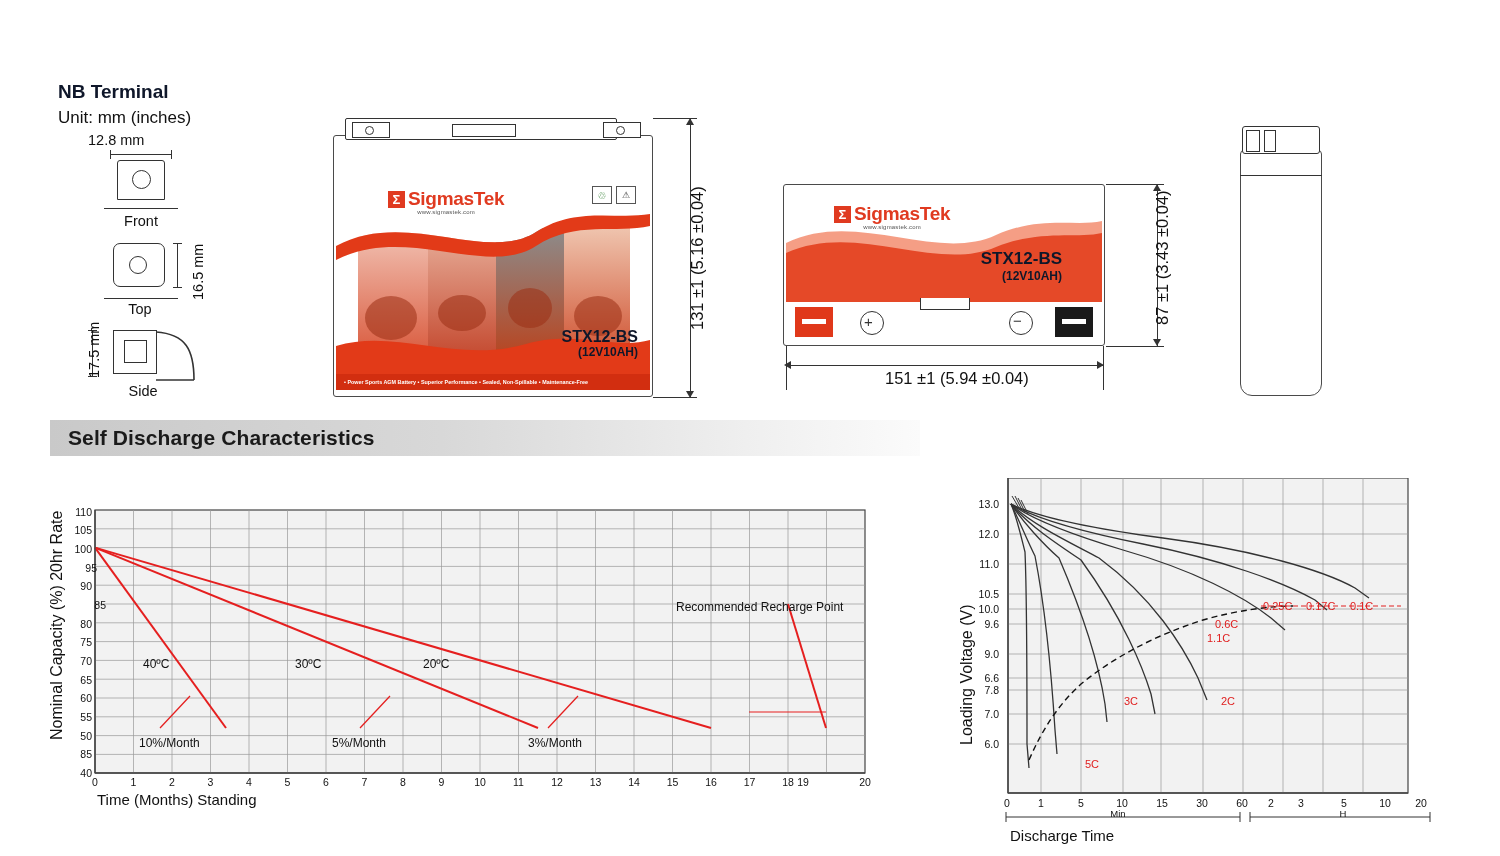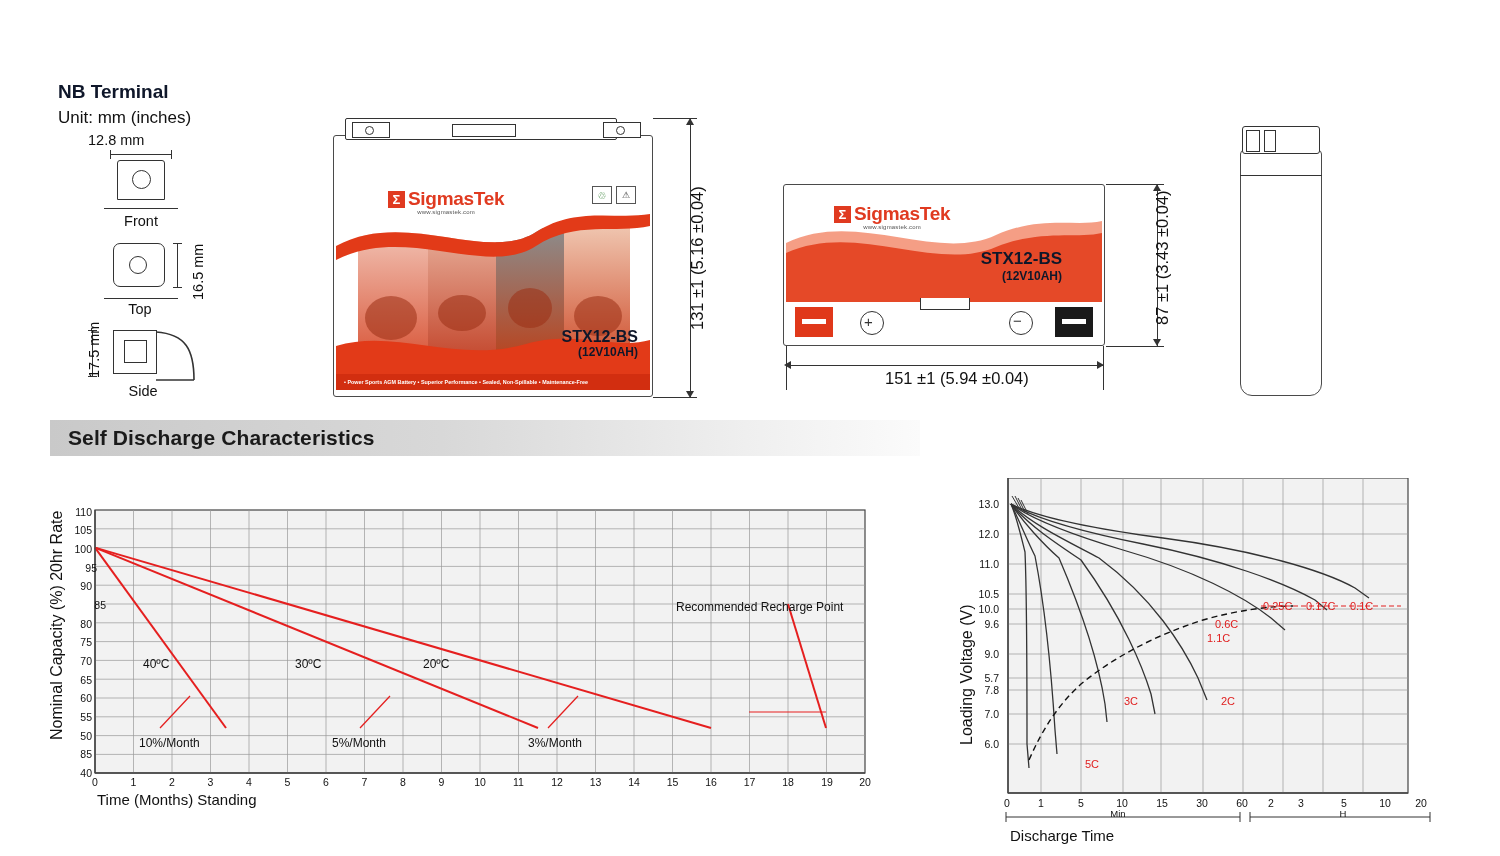--- a/index.html
+++ b/index.html
@@ -415,21 +415,21 @@
   <div class="tick-label-x" style="left:431.5px; top:776px; width:20px;">9</div>
   <div class="tick-label-x" style="left:470px; top:776px; width:20px;">10</div>
   <div class="tick-label-x" style="left:508.5px; top:776px; width:20px;">11</div>
   <div class="tick-label-x" style="left:547px; top:776px; width:20px;">12</div>
   <div class="tick-label-x" style="left:585.5px; top:776px; width:20px;">13</div>
   <div class="tick-label-x" style="left:624px; top:776px; width:20px;">14</div>
   <div class="tick-label-x" style="left:662.5px; top:776px; width:20px;">15</div>
   <div class="tick-label-x" style="left:701px; top:776px; width:20px;">16</div>
   <div class="tick-label-x" style="left:739.5px; top:776px; width:20px;">17</div>
   <div class="tick-label-x" style="left:778px; top:776px; width:20px;">18</div>
-  <div class="tick-label-x" style="left:817px; top:776px; width:20px;text-align:center;">19</div>
+  <div class="tick-label-x" style="left:793px; top:776px; width:20px;text-align:center;">19</div>
   <div class="tick-label-x" style="left:855px; top:776px; width:20px;">20</div>
 
   <div class="chart-note" style="left:143px; top:657px;">40ºC</div>
   <div class="chart-note" style="left:295px; top:657px;">30ºC</div>
   <div class="chart-note" style="left:423px; top:657px;">20ºC</div>
   <div class="chart-note" style="left:139px; top:736px;">10%/Month</div>
   <div class="chart-note" style="left:332px; top:736px;">5%/Month</div>
   <div class="chart-note" style="left:528px; top:736px;">3%/Month</div>
   <div class="chart-note" style="left:676px; top:600px;">Recommended Recharge Point</div>
 
@@ -493,21 +493,21 @@
     <line x1="5" y1="315" x2="405" y2="315" stroke="#444" stroke-width="1.4"></line>
   </svg>
 
   <div class="tick-label" style="left:963px; top:498px; width:36px;">13.0</div>
   <div class="tick-label" style="left:963px; top:528px; width:36px;">12.0</div>
   <div class="tick-label" style="left:963px; top:558px; width:36px;">11.0</div>
   <div class="tick-label" style="left:963px; top:588px; width:36px;">10.5</div>
   <div class="tick-label" style="left:963px; top:603px; width:36px;">10.0</div>
   <div class="tick-label" style="left:963px; top:618px; width:36px;">9.6</div>
   <div class="tick-label" style="left:963px; top:648px; width:36px;">9.0</div>
-  <div class="tick-label" style="left:963px; top:672px; width:36px;">5.7</div>
+  <div class="tick-label" style="left:963px; top:672px; width:36px;">6.6</div>
   <div class="tick-label" style="left:963px; top:684px; width:36px;">7.8</div>
   <div class="tick-label" style="left:963px; top:708px; width:36px;">7.0</div>
   <div class="tick-label" style="left:963px; top:738px; width:36px;">6.0</div>
 
   <div class="tick-label-x" style="left:999px; top:797px; width:16px;">0</div>
   <div class="tick-label-x" style="left:1033px; top:797px; width:16px;">1</div>
   <div class="tick-label-x" style="left:1073px; top:797px; width:16px;">5</div>
   <div class="tick-label-x" style="left:1113px; top:797px; width:18px;">10</div>
   <div class="tick-label-x" style="left:1153px; top:797px; width:18px;">15</div>
   <div class="tick-label-x" style="left:1193px; top:797px; width:18px;">30</div>

